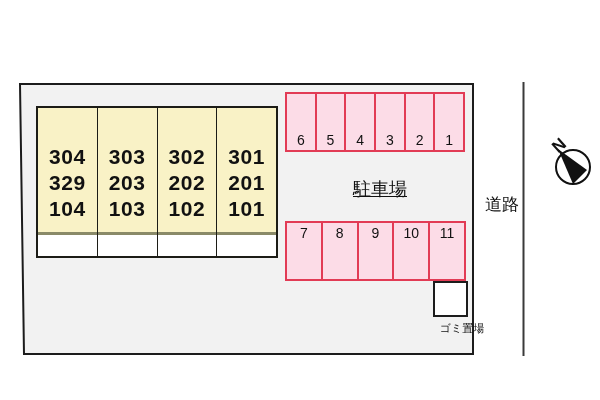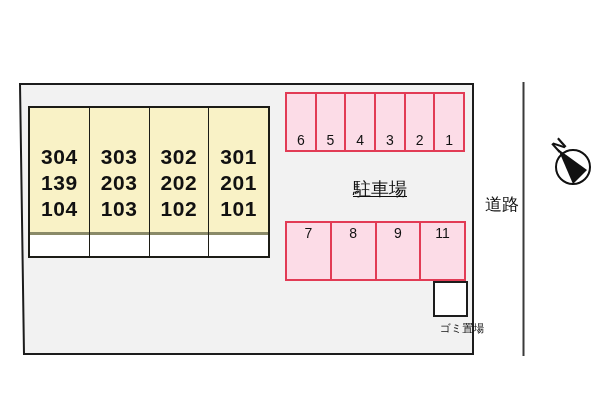--- a/index.html
+++ b/index.html
@@ -16,21 +16,21 @@
     overflow: hidden;
   }
   .layer {
     position: absolute;
     left: 0;
     top: 0;
   }
   
   .building {
     position: absolute;
-    left: 28px;
+    left: 36px;
     top: 106px;
     width: 242px;
     height: 152px;
     box-sizing: border-box;
     border: 2px solid #1c1c16;
     background: #ffffff;
     display: flex;
   }
   .b-col {
     flex: 1;
@@ -113,21 +113,21 @@
       <circle cx="573" cy="167" r="17" fill="#ffffff" stroke="#111111" stroke-width="2"></circle>
       <polygon points="558,149 587,170 573,184" fill="#111111"></polygon>
       <text x="551" y="151" font-size="17" font-weight="bold" fill="#111111" transform="rotate(-42 558 143)">N</text>
     </g>
   </svg>
 
   <div class="building">
     <div class="b-col">
       <div class="b-rooms">
         <span class="room">304</span>
-        <span class="room">139</span>
+        <span class="room">329</span>
         <span class="room">104</span>
       </div>
       <div class="b-entry"></div>
     </div>
     <div class="b-col">
       <div class="b-rooms">
         <span class="room">303</span>
         <span class="room">203</span>
         <span class="room">103</span>
       </div>
@@ -157,20 +157,21 @@
     <div class="pcell">4</div>
     <div class="pcell">3</div>
     <div class="pcell">2</div>
     <div class="pcell">1</div>
   </div>
 
   <div class="prow prow-bottom">
     <div class="pcell">7</div>
     <div class="pcell">8</div>
     <div class="pcell">9</div>
+    <div class="pcell">10</div>
     <div class="pcell">11</div>
   </div>
 
   <div class="label parking-label">駐車場</div>
 
   <div class="garbage-box"></div>
   <div class="label garbage-label">ゴミ置場</div>
 
   <div class="label road-label">道路</div>
 

